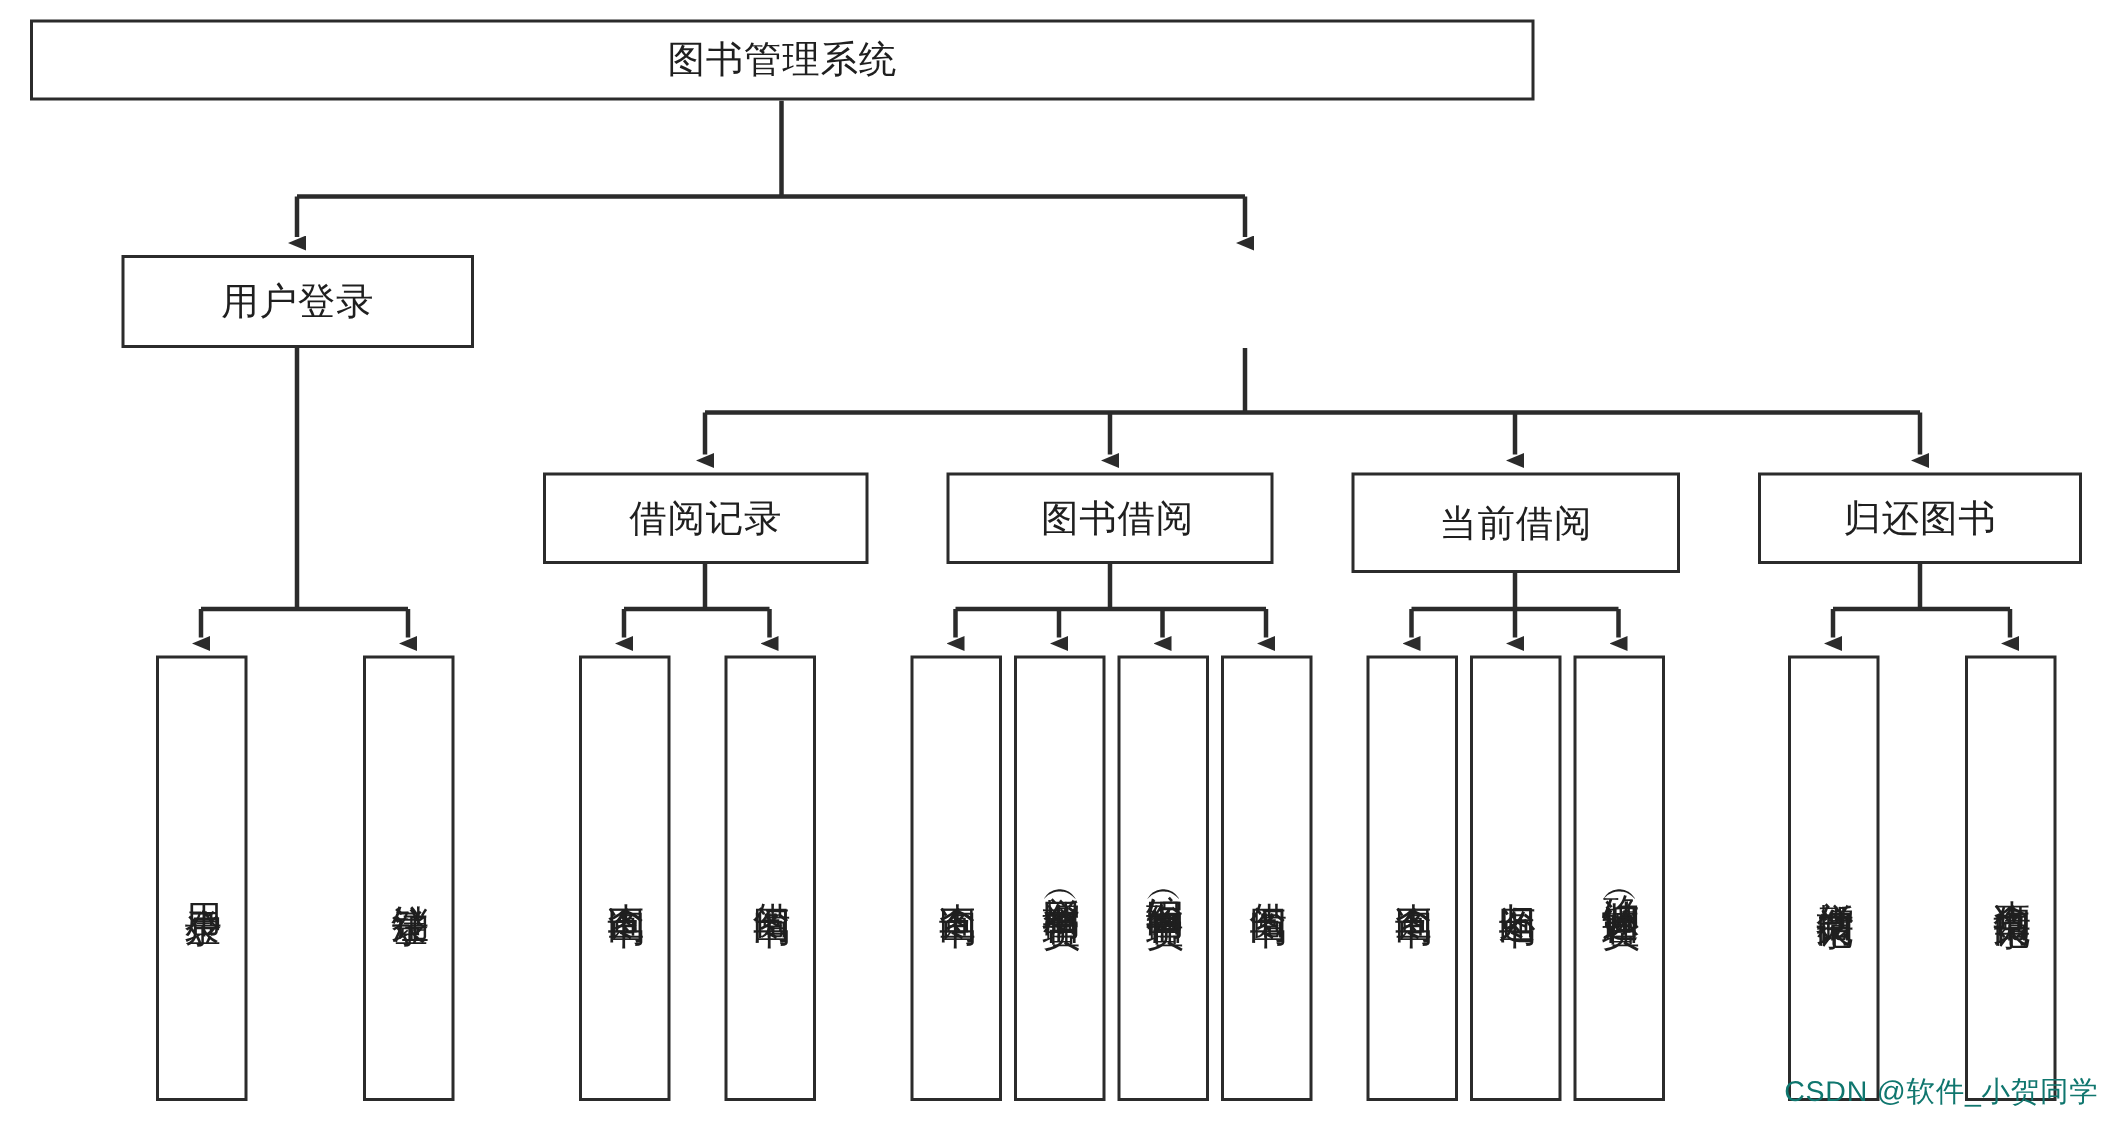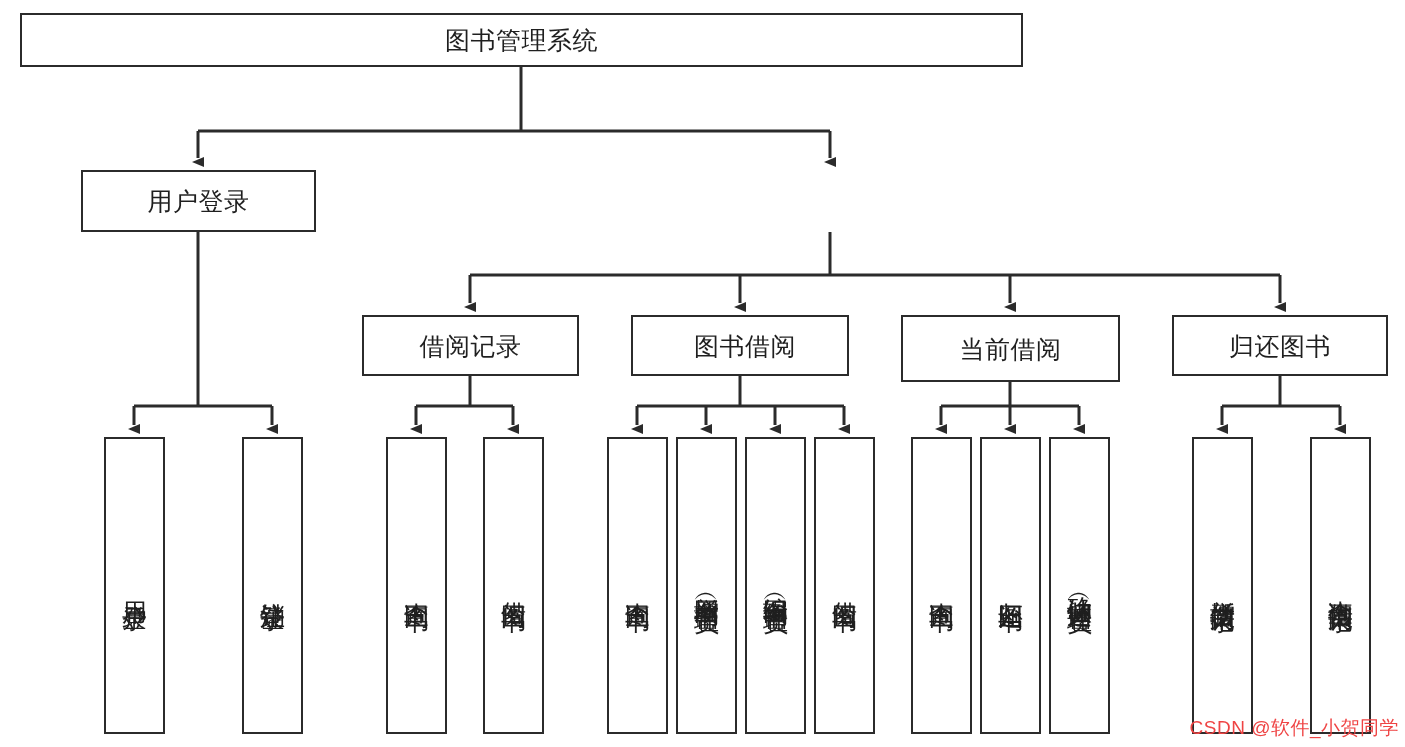--- a/index.html
+++ b/index.html
@@ -61,21 +61,21 @@
     font-size: 25px;
     letter-spacing: 2px;
     line-height: 1;
     max-height: 100%;
   }
   #watermark {
     position: absolute;
     right: 6px;
     bottom: 6px;
     font-size: 19px;
-    color: #ef4444;
+    color: #0f766e;
     letter-spacing: 0.5px;
     z-index: 6;
     white-space: nowrap;
     font-family: "Liberation Sans", "DejaVu Sans", sans-serif;
   }
 </style>
 </head>
 <body>
 
 <div id="canvas">

